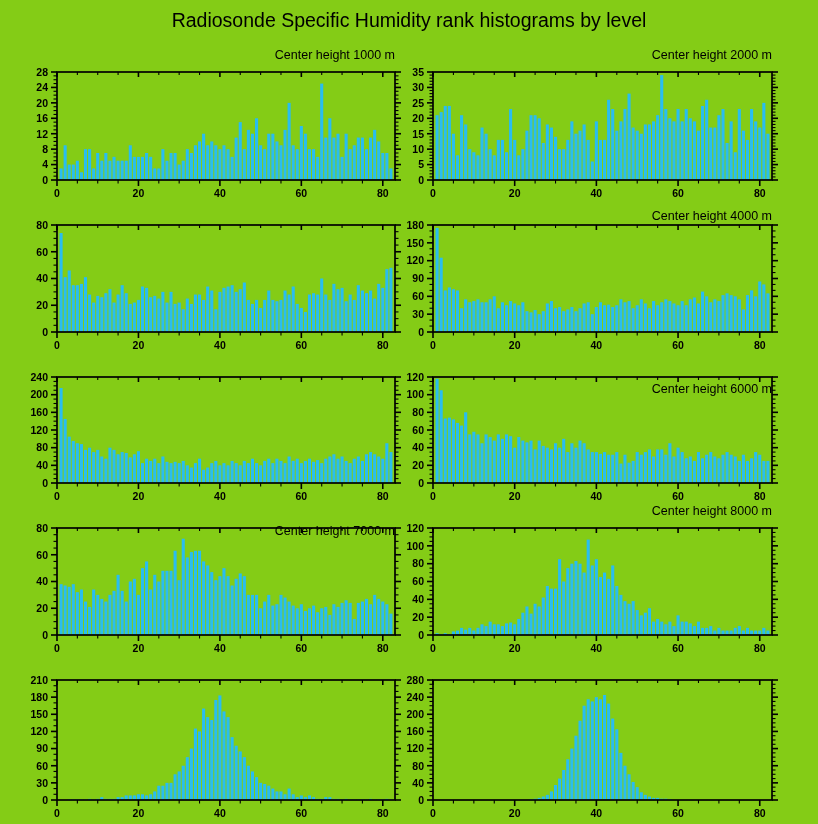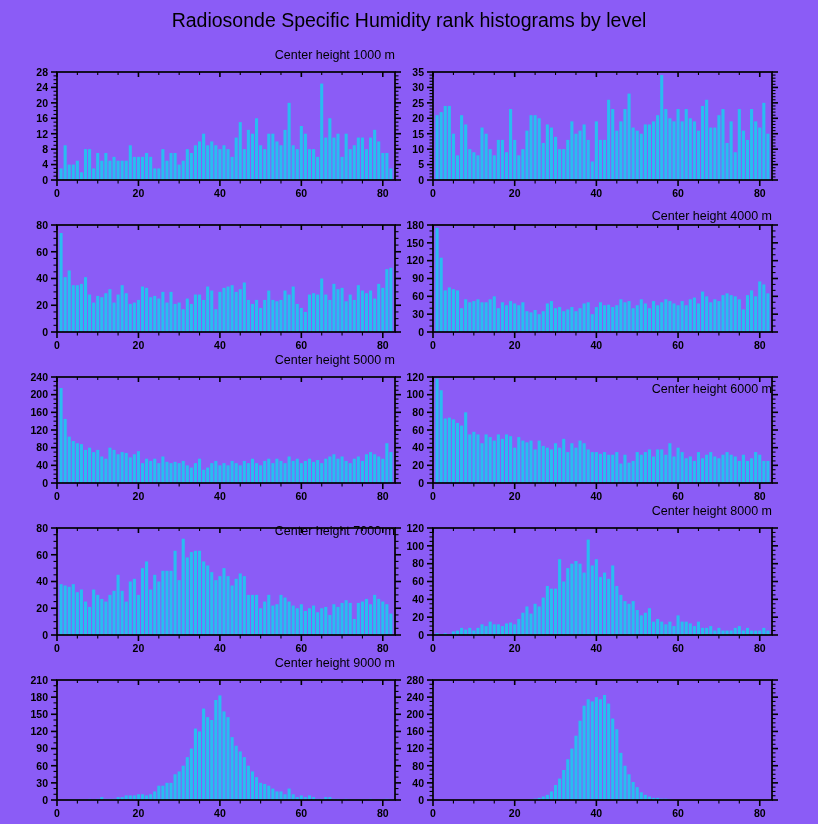--- a/index.html
+++ b/index.html
@@ -1,16 +1,16 @@
 <!DOCTYPE html>
 <html><head>
 <meta charset="utf-8">
 <style>
   html,body{margin:0;padding:0;background:#ffffff;}
-  .canvas{position:relative;width:818px;height:824px;background:#8b5cf6;overflow:hidden;
+  .canvas{position:relative;width:818px;height:824px;background:#84cc16;overflow:hidden;
           font-family:"Liberation Sans",sans-serif;color:#000;}
   .main-title{position:absolute;left:0;top:9px;width:818px;text-align:center;
               font-size:19.5px;font-weight:normal;letter-spacing:0px;}
   .subplot{position:absolute;}
   .sp-title{position:absolute;text-align:right;font-size:12.5px;font-weight:normal;white-space:nowrap;}
   .sp-svg{position:absolute;display:block;}
   svg text{font-family:"Liberation Sans",sans-serif;font-size:10.5px;font-weight:bold;fill:#000;}
 </style>
 </head>
 <body>
@@ -205,20 +205,21 @@
         <line x1="309.69879518072287" y1="114" x2="309.69879518072287" y2="117.5" stroke="#000000" stroke-width="1.1"></line>
         <line x1="309.69879518072287" y1="6" x2="309.69879518072287" y2="9" stroke="#000000" stroke-width="1.1"></line>
         <line x1="330.06024096385545" y1="114" x2="330.06024096385545" y2="117.5" stroke="#000000" stroke-width="1.1"></line>
         <line x1="330.06024096385545" y1="6" x2="330.06024096385545" y2="9" stroke="#000000" stroke-width="1.1"></line>
         <line x1="350.421686746988" y1="114" x2="350.421686746988" y2="117.5" stroke="#000000" stroke-width="1.1"></line>
         <line x1="350.421686746988" y1="6" x2="350.421686746988" y2="9" stroke="#000000" stroke-width="1.1"></line>
         <rect x="45" y="6" width="338" height="108" fill="none" stroke="#000000" stroke-width="1.7"></rect>
       </svg>
   </div>
   <div class="subplot" style="left: 388px; top: 48px; width: 402px; height: 160px;">
+    <div class="sp-title" style="left: 45px; top: 0px; width: 339px;">Center height 2000 m</div>
     <svg class="sp-svg" width="402" height="142" viewBox="0 0 402 142" style="left: 0px; top: 18px;">
         <rect x="47.54" y="49.20" width="3.08" height="64.80" fill="#29BDF0"></rect>
         <rect x="51.63" y="46.11" width="3.08" height="67.89" fill="#29BDF0"></rect>
         <rect x="55.71" y="39.94" width="3.08" height="74.06" fill="#29BDF0"></rect>
         <rect x="59.80" y="39.94" width="3.08" height="74.06" fill="#29BDF0"></rect>
         <rect x="63.88" y="67.71" width="3.08" height="46.29" fill="#29BDF0"></rect>
         <rect x="67.96" y="89.31" width="3.08" height="24.69" fill="#29BDF0"></rect>
         <rect x="72.05" y="49.20" width="3.08" height="64.80" fill="#29BDF0"></rect>
         <rect x="76.13" y="58.46" width="3.08" height="55.54" fill="#29BDF0"></rect>
         <rect x="80.22" y="83.14" width="3.08" height="30.86" fill="#29BDF0"></rect>
@@ -748,21 +749,20 @@
         <line x1="310.48192771084337" y1="113" x2="310.48192771084337" y2="116.5" stroke="#000000" stroke-width="1.1"></line>
         <line x1="310.48192771084337" y1="6" x2="310.48192771084337" y2="9" stroke="#000000" stroke-width="1.1"></line>
         <line x1="330.90361445783134" y1="113" x2="330.90361445783134" y2="116.5" stroke="#000000" stroke-width="1.1"></line>
         <line x1="330.90361445783134" y1="6" x2="330.90361445783134" y2="9" stroke="#000000" stroke-width="1.1"></line>
         <line x1="351.3253012048193" y1="113" x2="351.3253012048193" y2="116.5" stroke="#000000" stroke-width="1.1"></line>
         <line x1="351.3253012048193" y1="6" x2="351.3253012048193" y2="9" stroke="#000000" stroke-width="1.1"></line>
         <rect x="45" y="6" width="339" height="107" fill="none" stroke="#000000" stroke-width="1.7"></rect>
       </svg>
   </div>
   <div class="subplot" style="left: 12px; top: 353px; width: 401px; height: 158px;">
-    <div class="sp-title" style="left: 45px; top: 0px; width: 338px;">Center height 5000 m</div>
     <svg class="sp-svg" width="401" height="140" viewBox="0 0 401 140" style="left: 0px; top: 18px;">
         <rect x="47.54" y="17.04" width="3.07" height="94.96" fill="#29BDF0"></rect>
         <rect x="51.61" y="47.96" width="3.07" height="64.04" fill="#29BDF0"></rect>
         <rect x="55.68" y="65.63" width="3.07" height="46.38" fill="#29BDF0"></rect>
         <rect x="59.75" y="70.04" width="3.07" height="41.96" fill="#29BDF0"></rect>
         <rect x="63.83" y="72.25" width="3.07" height="39.75" fill="#29BDF0"></rect>
         <rect x="67.90" y="73.13" width="3.07" height="38.87" fill="#29BDF0"></rect>
         <rect x="71.97" y="78.88" width="3.07" height="33.13" fill="#29BDF0"></rect>
         <rect x="76.04" y="76.67" width="3.07" height="35.33" fill="#29BDF0"></rect>
         <rect x="80.11" y="81.08" width="3.07" height="30.92" fill="#29BDF0"></rect>
@@ -1466,21 +1466,20 @@
         <line x1="310.48192771084337" y1="113" x2="310.48192771084337" y2="116.5" stroke="#000000" stroke-width="1.1"></line>
         <line x1="310.48192771084337" y1="6" x2="310.48192771084337" y2="9" stroke="#000000" stroke-width="1.1"></line>
         <line x1="330.90361445783134" y1="113" x2="330.90361445783134" y2="116.5" stroke="#000000" stroke-width="1.1"></line>
         <line x1="330.90361445783134" y1="6" x2="330.90361445783134" y2="9" stroke="#000000" stroke-width="1.1"></line>
         <line x1="351.3253012048193" y1="113" x2="351.3253012048193" y2="116.5" stroke="#000000" stroke-width="1.1"></line>
         <line x1="351.3253012048193" y1="6" x2="351.3253012048193" y2="9" stroke="#000000" stroke-width="1.1"></line>
         <rect x="45" y="6" width="339" height="107" fill="none" stroke="#000000" stroke-width="1.7"></rect>
       </svg>
   </div>
   <div class="subplot" style="left: 12px; top: 656px; width: 401px; height: 172px;">
-    <div class="sp-title" style="left: 45px; top: 0px; width: 338px;">Center height 9000 m</div>
     <svg class="sp-svg" width="401" height="154" viewBox="0 0 401 154" style="left: 0px; top: 18px;">
         <rect x="55.68" y="125.43" width="3.07" height="0.57" fill="#29BDF0"></rect>
         <rect x="59.75" y="125.43" width="3.07" height="0.57" fill="#29BDF0"></rect>
         <rect x="63.83" y="125.43" width="3.07" height="0.57" fill="#29BDF0"></rect>
         <rect x="67.90" y="125.43" width="3.07" height="0.57" fill="#29BDF0"></rect>
         <rect x="71.97" y="125.43" width="3.07" height="0.57" fill="#29BDF0"></rect>
         <rect x="76.04" y="124.86" width="3.07" height="1.14" fill="#29BDF0"></rect>
         <rect x="80.11" y="125.43" width="3.07" height="0.57" fill="#29BDF0"></rect>
         <rect x="84.19" y="124.86" width="3.07" height="1.14" fill="#29BDF0"></rect>
         <rect x="88.26" y="123.14" width="3.07" height="2.86" fill="#29BDF0"></rect>

